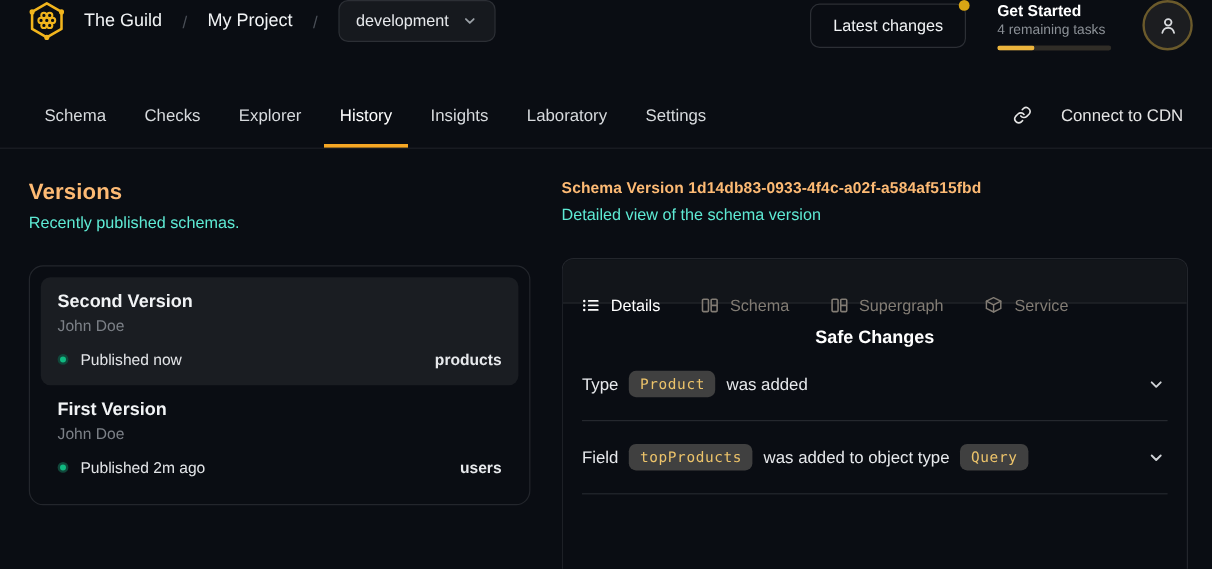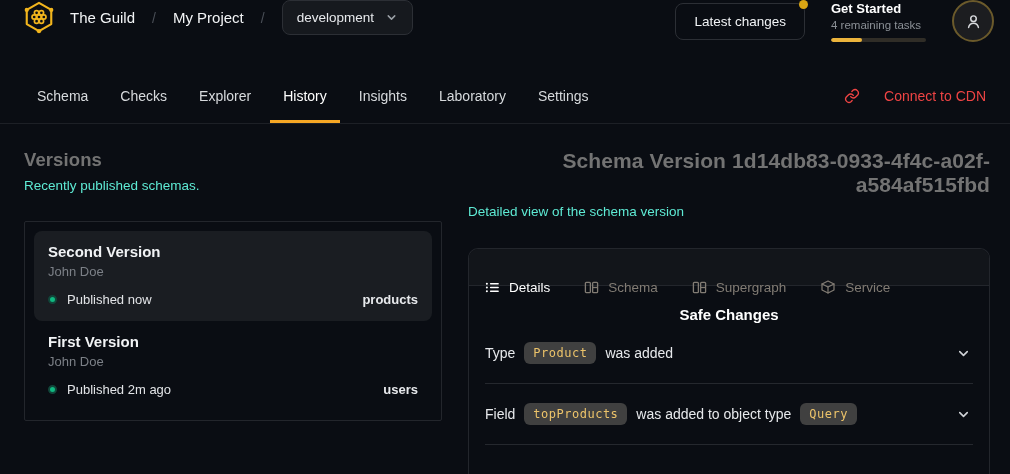--- a/index.html
+++ b/index.html
@@ -60,35 +60,35 @@
   .nav-tab {
     display:flex; align-items:center;
     padding:0 13px; margin-right:6px;
     font-size:14px; color:#d7dadd; cursor:pointer;
     border-bottom:3px solid transparent;
     border-top:3px solid transparent;
   }
   .nav-tab.active { color:#ffffff; border-bottom-color:#f6a724; }
   .cdn-link {
     margin-left:auto; display:flex; align-items:center; gap:24px;
-    color:#ef4444; font-size:14px; cursor:pointer; text-decoration:none;
+    color:#e5e5e5; font-size:14px; cursor:pointer; text-decoration:none;
   }
 
   
   .main { display:flex; padding:25px 20px 0 24px; gap:26px; }
   .col-left { width:418px; flex:0 0 418px; }
   .col-right { flex:1; min-width:0; }
-  .panel-title { font-size:18.5px; font-weight:700; color:#737373; letter-spacing:.1px; }
-  .col-right .panel-title { font-size:21px; font-weight:600;text-align:right; }
+  .panel-title { font-size:18.5px; font-weight:700; color:#fdba74; letter-spacing:.1px; }
+  .col-right .panel-title { font-size:13px; font-weight:600; }
   .panel-sub { font-size:13.5px; color:#5eead4; margin-top:7px; }
 
   
   .versions-card {
     margin-top:28px;
-    border:1px solid #23262c; border-radius:2px;
+    border:1px solid #23262c; border-radius:12px;
     padding:9px;
   }
   .version-item { padding:12px 14px 14px; border-radius:8px; cursor:pointer; }
   .version-item.selected { background:#1a1d22; }
   .vi-title { font-size:15px; font-weight:600; color:#f1f3f5; }
   .vi-author { font-size:13px; color:#7c8087; margin-top:4px; }
   .vi-meta { display:flex; align-items:center; margin-top:13px; font-size:13px; color:#e2e4e7; }
   .pub-dot {
     width:9px; height:9px; border-radius:50%;
     background:#10b981; border:2px solid #11463a;

